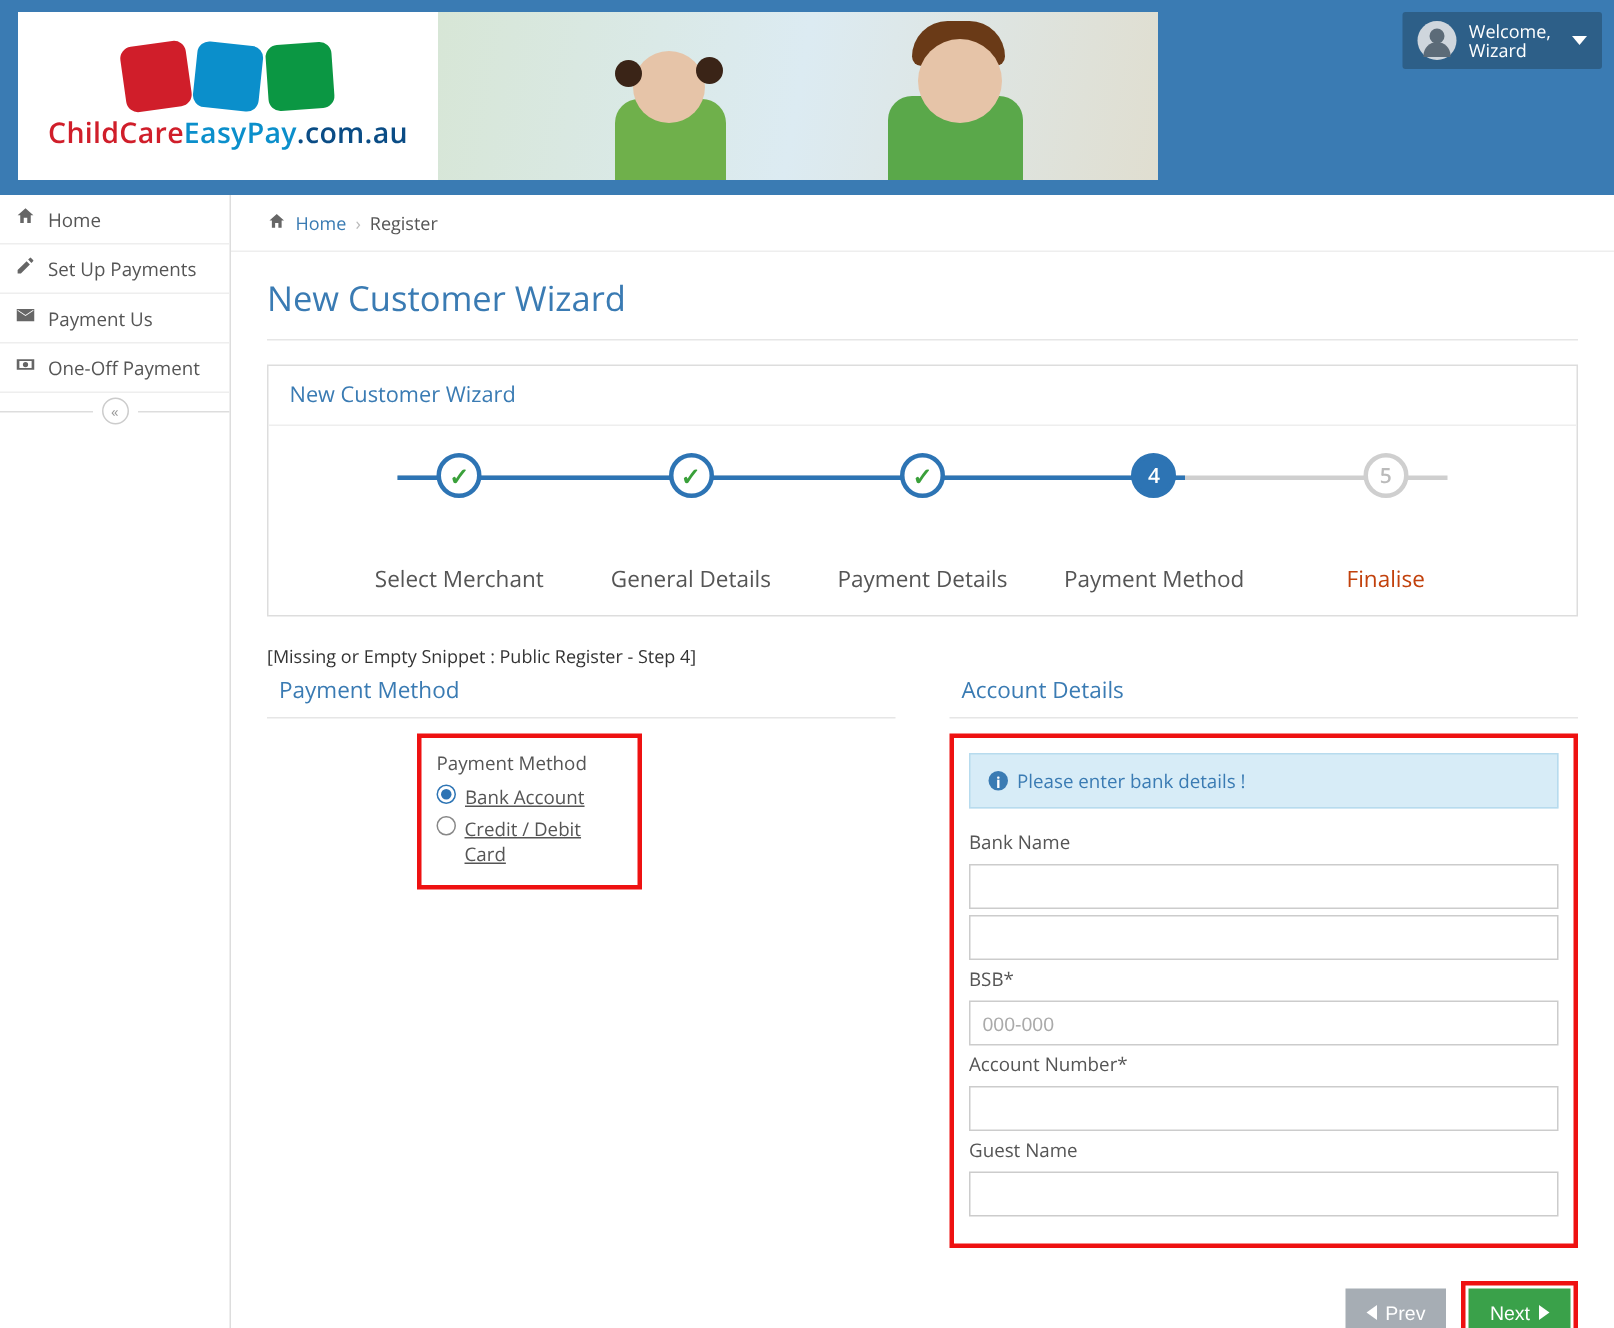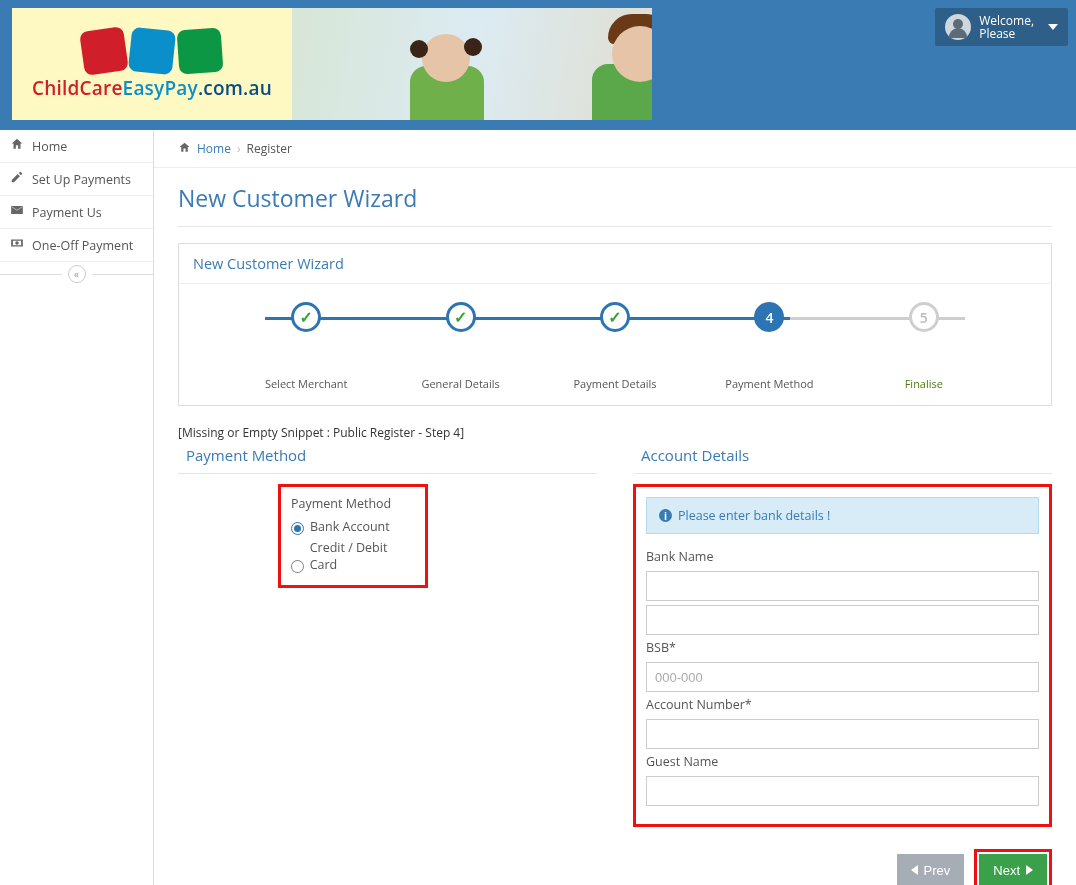--- a/index.html
+++ b/index.html
@@ -11,22 +11,22 @@
     width: 1076px;
   }
   
   .top-banner {
     background: #3a7bb3;
     height: 130px;
     position: relative;
     padding: 8px 12px;
   }
   .logo-block {
-    background: #fef9c3;
-    width: 640px;
+    background: #ffffff;
+    width: 760px;
     height: 112px;
     display: flex;
     align-items: center;
   }
   .logo-left {
     width: 280px; height: 100%;
     display:flex; flex-direction:column; justify-content:center; align-items:center;
   }
   .puzzle-row { display:flex; gap:-2px; }
   .puzzle { width:44px; height:44px; border-radius:8px; position:relative; margin:2px; }
@@ -126,22 +126,22 @@
     border:3px solid #2d74b4; background:#fff;
     margin:0 auto 8px auto;
     display:flex; align-items:center; justify-content:center;
     font-size:14px; color:#2d74b4; font-weight:600;
   }
   .step.done .circle::after{
     content:"✓"; color:#3aa03a; font-size:16px; font-weight:700;
   }
   .step.current .circle { background:#2d74b4; color:#fff; }
   .step.future .circle { border-color:#cfcfcf; color:#bbb; }
-  .step-label { font-size:11px; color:#555;margin-top:44px; }
-  .step.future .step-label{ color:#4d7c0f; }
+  .step-label { font-size:15px; color:#555;margin-top:44px; }
+  .step.future .step-label{ color:#c2410c; }
   .track {
     position:absolute; height:3px; top:33px; left:86px; right:86px;
     background:#cfcfcf; z-index:1;
   }
   .track .fill { height:100%; background:#2d74b4; width:75%; }
   
   .snippet-msg { font-size:12px; color:#333; margin: 0 24px 4px 24px; }
   
   .form-cols {
     display:flex; gap:36px; margin: 0 24px;
@@ -149,21 +149,21 @@
   .col { flex:1; }
   .sect-head {
     color:#3a7bb3; font-size:15px; font-weight:400;
     padding: 0 0 8px 8px; border-bottom:1px solid #e6e6e6;
     margin-bottom:10px;
   }
   
   .hl-red { border:3px solid #e11; padding:8px 10px; }
   .pm-box { width:150px; margin-left:100px; }
   .pm-title { font-size:12.5px; color:#555; margin-bottom:6px; }
-  .radio-row { display:flex; align-items:flex-end; gap:6px; font-size:12.5px; color:#555; margin:4px 0; cursor:pointer;}
+  .radio-row { display:flex; align-items:flex-start; gap:6px; font-size:12.5px; color:#555; margin:4px 0; cursor:pointer;text-decoration:underline;}
   .radio {
     width:13px;height:13px;border:1px solid #888;border-radius:50%;display:inline-flex;align-items:center;justify-content:center; position:relative;
   }
   .radio.sel{ border-color:#2d74b4; }
   .radio.sel::after{ content:""; width:7px;height:7px;background:#2d74b4;border-radius:50%; }
   .acct-box { padding:10px 10px 14px 10px; }
   .alert {
     background:#d7ecf7; border:1px solid #b7dbee;
     color:#3a7bb3; font-size:12.5px;
     padding:9px 12px; margin-bottom:14px;
@@ -219,21 +219,21 @@
         <div class="pigtail2"></div>
       <div class="hair2"></div>
       <div class="kid-shape kid2-body"></div>
         <div class="kid-shape kid2-head"></div>
     </div>
   </div>
   <div class="user-menu">
     <span class="user-avatar"></span>
     <span class="user-text">
       <span>Welcome,</span><br>
-      <span>Please</span>
+      <span>Wizard</span>
     </span>
     <span class="caret-down"></span>
   </div>
 </div>
 
 <div class="body-wrap">
 
   <div class="sidebar">
     <div class="sb-item">
       <span><svg viewBox="0 0 24 24">

